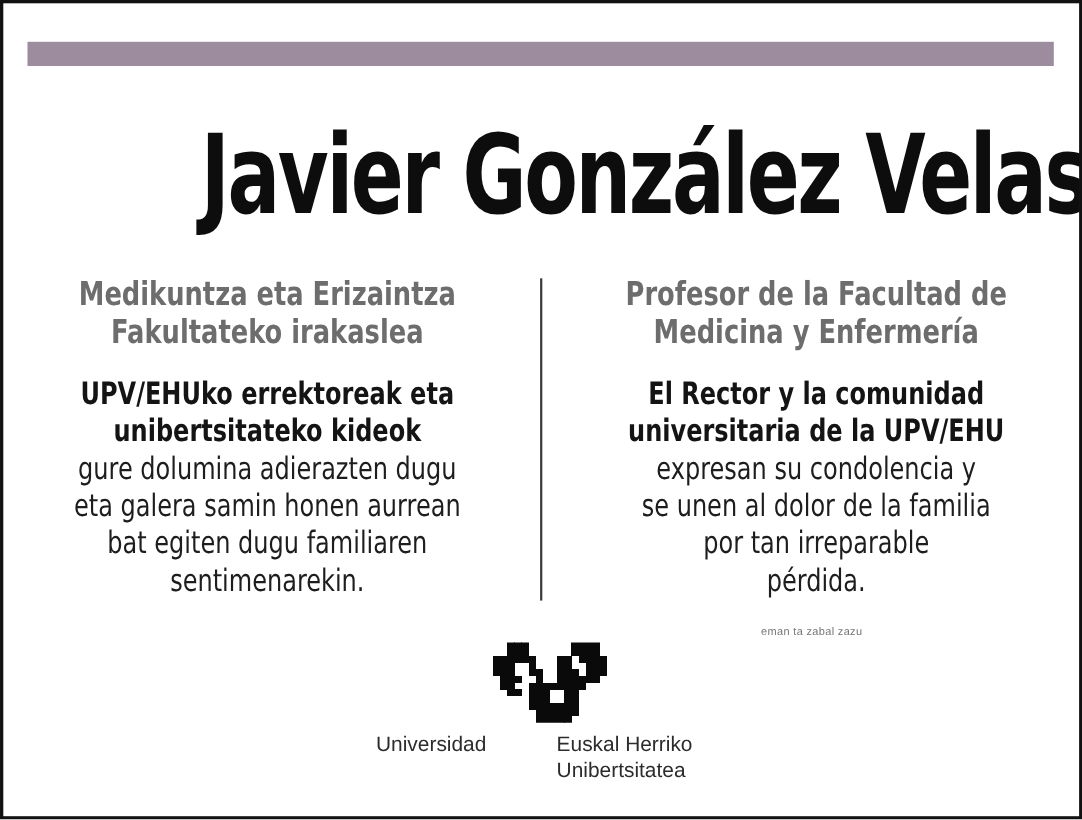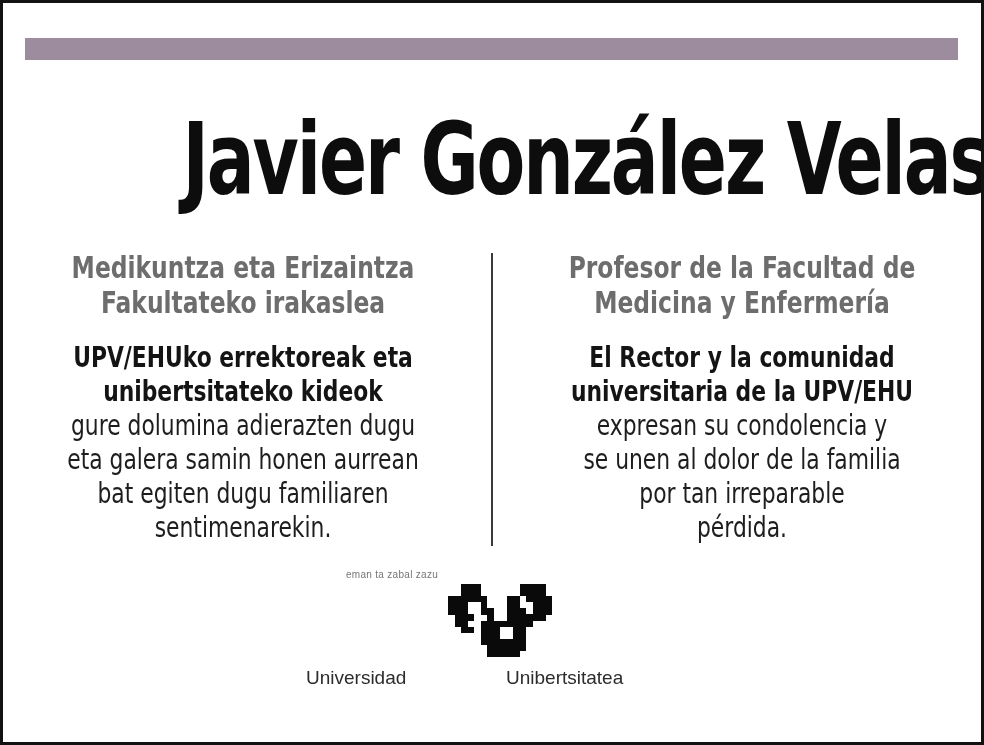--- a/index.html
+++ b/index.html
@@ -18,29 +18,29 @@
   .col{position:absolute;top:250px;width:520px;text-align:center;
        transform:scaleX(0.78);transform-origin:50% 0;}
   .col-left{left:-17px;}
   .col-right{left:482px;}
   .col-heading{margin:0;font-size:30px;font-weight:bold;line-height:35px;color:#6d6d6d;}
   .col-strong{margin:21px 0 0 0;font-size:28px;font-weight:bold;line-height:34px;color:#141414;}
   .col-body{margin:0;font-size:28px;font-weight:normal;line-height:34px;color:#1d1d1d;}
   .line{display:block;}
   .divider{position:absolute;left:491px;top:253px;width:2px;height:293px;background:#3a3a3a;}
   .motto{
-    position:absolute;left:0;top:569px;width:784px;text-align:center;
+    position:absolute;left:0;top:569px;width:784px;text-align:right;
     font-family:"Liberation Sans",sans-serif;font-size:10px;color:#767676;letter-spacing:0.3px;line-height:12px;
   }
   .logo{position:absolute;left:448px;top:584px;width:104px;height:73px;}
   .uni-label{
     position:absolute;top:666px;font-family:"Liberation Sans",sans-serif;
     font-size:19px;line-height:23px;color:#2c2c2c;
   }
-  .uni-label-es{left:306px;width:172px;text-align:left;}
+  .uni-label-es{left:306px;width:172px;text-align:center;}
   .uni-label-eu{left:506px;width:210px;text-align:left;}
 </style>
 </head>
 <body>
 
 <div class="frame"></div>
 
 <div class="masthead-bar" style="background: rgb(156, 140, 158);"></div>
 
 <div class="title-wrap">
@@ -182,14 +182,15 @@
     <rect x="8" y="11" width="1.04" height="1.04" fill="#0a0a0a"></rect>
     <rect x="9" y="11" width="1.04" height="1.04" fill="#0a0a0a"></rect>
     <rect x="10" y="11" width="1.04" height="1.04" fill="#0a0a0a"></rect>
   </svg>
 
 <div class="uni-label uni-label-es">
   <span class="line">Universidad</span>
 </div>
 
 <div class="uni-label uni-label-eu">
+  <span class="line">Euskal Herriko</span>
   <span class="line">Unibertsitatea</span>
 </div>
 
 </body></html>

